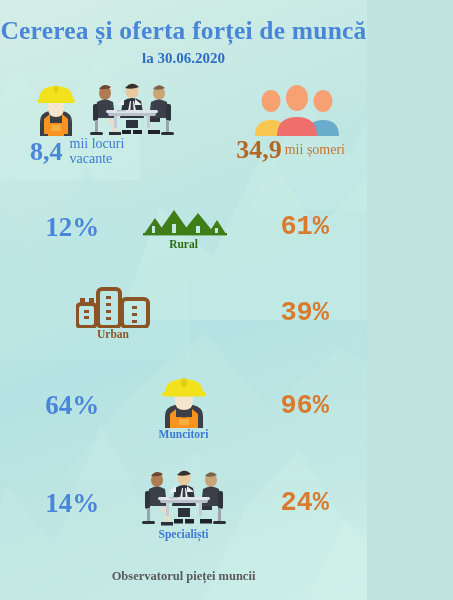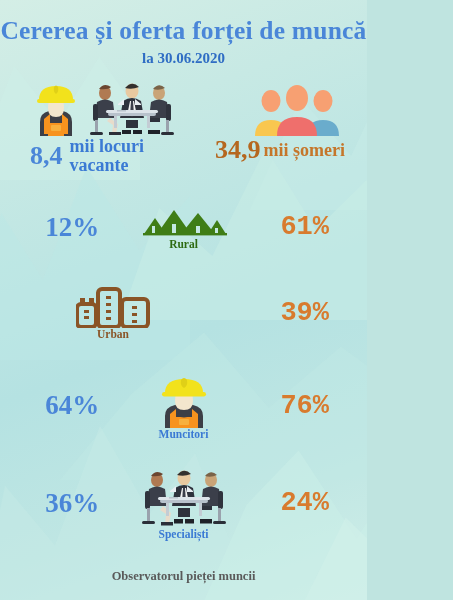--- a/index.html
+++ b/index.html
@@ -75,21 +75,21 @@
 
   .big-num {
     font-family:"Liberation Serif", serif;
     font-weight:bold; font-size:26px; line-height:1;
   }
   .big-num.blue  { color:#4a86d8; }
   .big-num.brown { color:#b5671f; }
 
   .unit {
     font-family:"Liberation Serif", serif;
-    font-weight:bold; font-size:18px; line-height:1.05;
+    font-weight:normal; font-size:14px; line-height:1.05;
     margin-left:7px;
   }
   .unit.blue  { color:#3b7ad4; }
   .unit.brown { color:#c5762a; }
 
   
   .rows { position:absolute; top:186px; left:0; width:100%; z-index:5; }
   .row {
     position:relative; width:100%;
     display:flex; align-items:center; justify-content:space-between;
@@ -306,25 +306,25 @@
             <path d="M21 36 h14 v7 q-7 5 -14 0 Z" fill="#3d3f46"></path>
             <rect x="23" y="47" width="10" height="6" rx="1" fill="#f7b03e"></rect>
             <path d="M19 29 q0-12 9-12 q9 0 9 12 q0 9 -9 9 q-9 0 -9 -9 Z" fill="#f3e6cd"></path>
             <path d="M9 21 q0-14 19-14 q19 0 19 14 v2 H9 Z" fill="#f2e21c"></path>
             <rect x="6" y="20" width="44" height="4.5" rx="2.2" fill="#f2e21c"></rect>
             <path d="M25 8 q3-4 6 0 q1 6 -3 8 q-4 -2 -3 -8 Z" fill="#e0d017"></path>
           </svg>
         </span>
         <span class="cat-label blue">Muncitori</span>
       </div>
-      <div class="pct right">76%</div>
+      <div class="pct right">96%</div>
     </div>
 
     <div class="row r4">
-      <div class="pct left">36%</div>
+      <div class="pct left">14%</div>
       <div class="center-cell">
         <span>
           <svg width="92" height="62" viewBox="0 0 92 62">
 
             <ellipse cx="19" cy="14" rx="6" ry="7" fill="#b07a52"></ellipse>
             <path d="M13 10 q5-7 12-2 q-3 3 -12 2 Z" fill="#6b4630"></path>
             <path d="M11 23 q8-5 16 0 l2 17 h-20 Z" fill="#3b3f4a"></path>
             <rect x="7" y="25" width="5" height="18" rx="2" fill="#2f333d"></rect>
             <rect x="9" y="42" width="3" height="13" fill="#9aa2ad"></rect>
             <rect x="4" y="55" width="13" height="3" rx="1.5" fill="#2b2f38"></rect>

